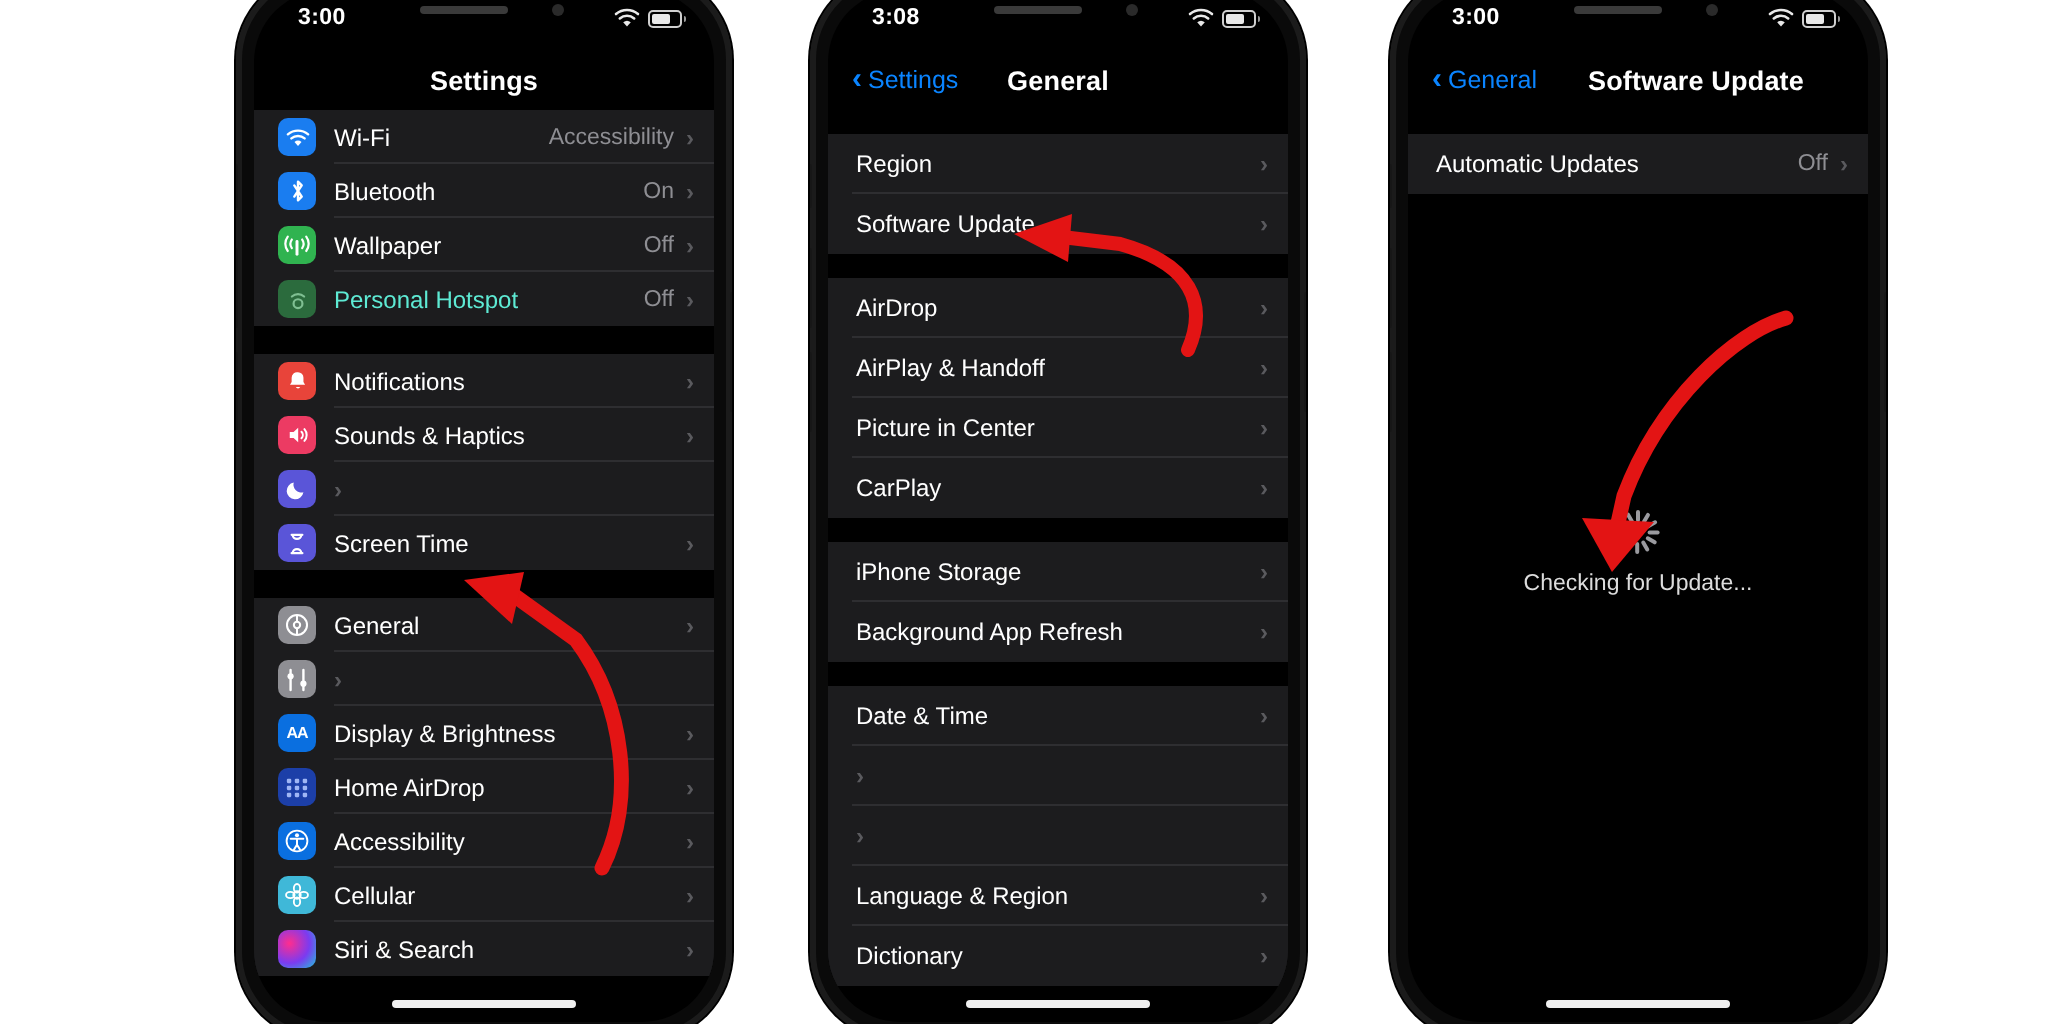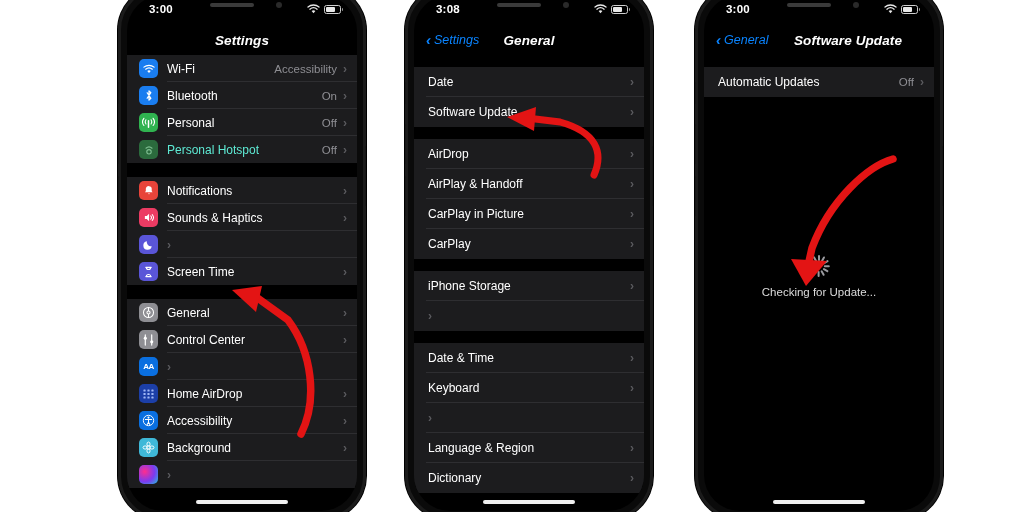--- a/index.html
+++ b/index.html
@@ -62,21 +62,20 @@
     position:relative;box-sizing:border-box;
   }
   .batt i{position:absolute;left:1px;top:1px;bottom:1px;width:9px;background:#e8e8e8;border-radius:1px;display:block;}
   .batt::after{content:"";position:absolute;right:-3px;top:2.5px;width:1.5px;height:3px;background:#9a9a9a;border-radius:0 1px 1px 0;}
 
   
   .navbar{
     position:relative;height:30px;
     display:flex;align-items:center;justify-content:center;
     color:#fff;
-    font-style:italic;
   }
   .nav-title{font-size:13.5px;font-weight:bold;letter-spacing:.1px;}
   .nav-back{
     position:absolute;left:12px;top:0;height:30px;
     display:flex;align-items:center;gap:3px;color:#0a84ff;font-size:12.5px;
     font-weight:500;
   }
   .nav-back .chev{font-size:15px;line-height:1;font-weight:bold;margin-top:-1px;}
   .navbar.centered .nav-title{position:absolute;left:50%;transform:translateX(-50%);}
   .navbar.p3 .nav-title{position:static;transform:none;margin-left:58px;}
@@ -209,21 +208,21 @@
             <span class="sep"></span>
           </div>
           <div class="row">
             <span class="ico ic-cell">
               <svg width="13" height="12" viewBox="0 0 14 13">
                   <path d="M7 4v7" stroke="#fff" stroke-width="1.6" stroke-linecap="round"></path>
                   <path d="M4.2 3a4 4 0 0 0 0 4.6M9.8 3a4 4 0 0 1 0 4.6" stroke="#fff" stroke-width="1.2" fill="none" stroke-linecap="round"></path>
                   <path d="M2 1.4a6.4 6.4 0 0 0 0 7.8M12 1.4a6.4 6.4 0 0 1 0 7.8" stroke="#fff" stroke-width="1.2" fill="none" stroke-linecap="round"></path>
                 </svg>
             </span>
-            <span class="lbl">Personal</span>
+            <span class="lbl">Wallpaper</span>
             <span class="val">Off</span>
             <span class="chev-r">›</span>
             <span class="sep"></span>
           </div>
           <div class="row">
             <span class="ico ic-hotspot">
               <svg width="12" height="12" viewBox="0 0 13 13">
                   <circle cx="6.5" cy="8.5" r="2.4" stroke="#7fbf92" stroke-width="1.2" fill="none"></circle>
                   <path d="M3.2 4.6a5 5 0 0 1 6.6 0" stroke="#7fbf92" stroke-width="1.2" fill="none" stroke-linecap="round"></path>
                 </svg>
@@ -297,26 +296,26 @@
             <span class="sep"></span>
           </div>
           <div class="row">
             <span class="ico ic-control">
               <svg width="11" height="12" viewBox="0 0 12 13">
                   <path d="M2.5 1v11M9.5 1v11" stroke="#fff" stroke-width="1.3" stroke-linecap="round"></path>
                   <circle cx="2.5" cy="4.5" r="1.7" fill="#fff"></circle>
                   <circle cx="9.5" cy="8.5" r="1.7" fill="#fff"></circle>
                 </svg>
             </span>
-            <span class="lbl">Control Center</span>
             <span class="chev-r">›</span>
             <span class="sep"></span>
           </div>
           <div class="row">
             <span class="ico ic-display">AA</span>
+            <span class="lbl">Display &amp; Brightness</span>
             <span class="chev-r">›</span>
             <span class="sep"></span>
           </div>
           <div class="row">
             <span class="ico ic-home">
               <svg width="13" height="12" viewBox="0 0 14 13">
                   <g fill="#9fb6f5">
                     <rect x="1.5" y="1.5" width="2.4" height="2.4" rx=".6"></rect>
                     <rect x="5.8" y="1.5" width="2.4" height="2.4" rx=".6"></rect>
                     <rect x="10.1" y="1.5" width="2.4" height="2.4" rx=".6"></rect>
@@ -350,26 +349,27 @@
               <svg width="13" height="13" viewBox="0 0 14 14">
                   <g fill="none" stroke="#fff" stroke-width="1">
                     <circle cx="7" cy="7" r="2"></circle>
                     <ellipse cx="7" cy="3.4" rx="1.7" ry="2.3"></ellipse>
                     <ellipse cx="7" cy="10.6" rx="1.7" ry="2.3"></ellipse>
                     <ellipse cx="3.4" cy="7" rx="2.3" ry="1.7"></ellipse>
                     <ellipse cx="10.6" cy="7" rx="2.3" ry="1.7"></ellipse>
                   </g>
                 </svg>
             </span>
-            <span class="lbl">Background</span>
+            <span class="lbl">Cellular</span>
             <span class="chev-r">›</span>
             <span class="sep"></span>
           </div>
           <div class="row">
             <span class="ico ic-siri"></span>
+            <span class="lbl">Siri &amp; Search</span>
             <span class="chev-r">›</span>
 
           </div>
         </div>
       </div>
 
       <div class="home-ind"></div>
     </div>
   </div>
 
@@ -405,21 +405,21 @@
           <span>Settings</span>
         </div>
         <div class="nav-title">General</div>
       </div>
 
       <div class="list-scroll">
         <div class="gap sm"></div>
 
         <div class="group">
           <div class="row noicon tall">
-            <span class="lbl">Date</span>
+            <span class="lbl">Region</span>
             <span class="chev-r">›</span>
             <span class="sep"></span>
           </div>
           <div class="row noicon tall">
             <span class="lbl">Software Update</span>
             <span class="chev-r">›</span>
 
           </div>
         </div>
 
@@ -430,55 +430,55 @@
             <span class="lbl">AirDrop</span>
             <span class="chev-r">›</span>
             <span class="sep"></span>
           </div>
           <div class="row noicon tall">
             <span class="lbl">AirPlay &amp; Handoff</span>
             <span class="chev-r">›</span>
             <span class="sep"></span>
           </div>
           <div class="row noicon tall">
-            <span class="lbl">CarPlay in Picture</span>
+            <span class="lbl">Picture in Center</span>
             <span class="chev-r">›</span>
             <span class="sep"></span>
           </div>
           <div class="row noicon tall">
             <span class="lbl">CarPlay</span>
             <span class="chev-r">›</span>
 
           </div>
         </div>
 
         <div class="gap sm"></div>
 
         <div class="group">
           <div class="row noicon tall">
             <span class="lbl">iPhone Storage</span>
             <span class="chev-r">›</span>
             <span class="sep"></span>
           </div>
           <div class="row noicon tall">
+            <span class="lbl">Background App Refresh</span>
             <span class="chev-r">›</span>
 
           </div>
         </div>
 
         <div class="gap sm"></div>
 
         <div class="group">
           <div class="row noicon tall">
             <span class="lbl">Date &amp; Time</span>
             <span class="chev-r">›</span>
             <span class="sep"></span>
           </div>
           <div class="row noicon tall">
-            <span class="lbl">Keyboard</span>
             <span class="chev-r">›</span>
             <span class="sep"></span>
           </div>
           <div class="row noicon tall">
             <span class="chev-r">›</span>
             <span class="sep"></span>
           </div>
           <div class="row noicon tall">
             <span class="lbl">Language &amp; Region</span>
             <span class="chev-r">›</span>

